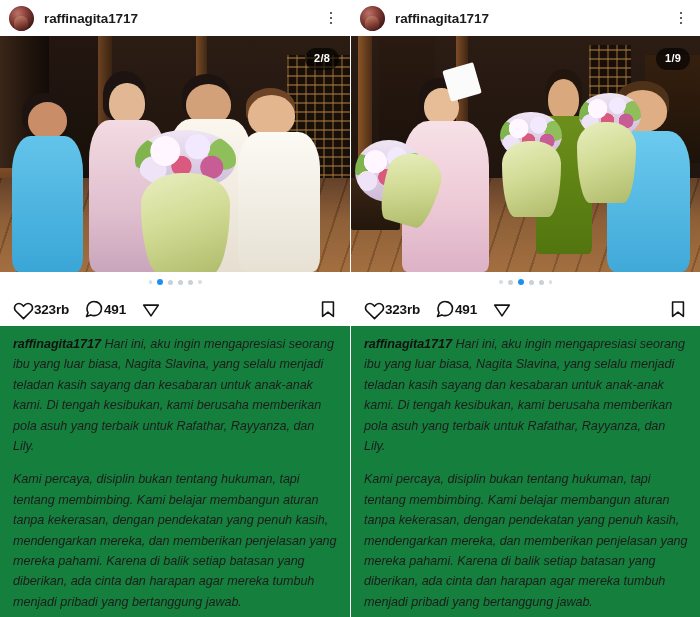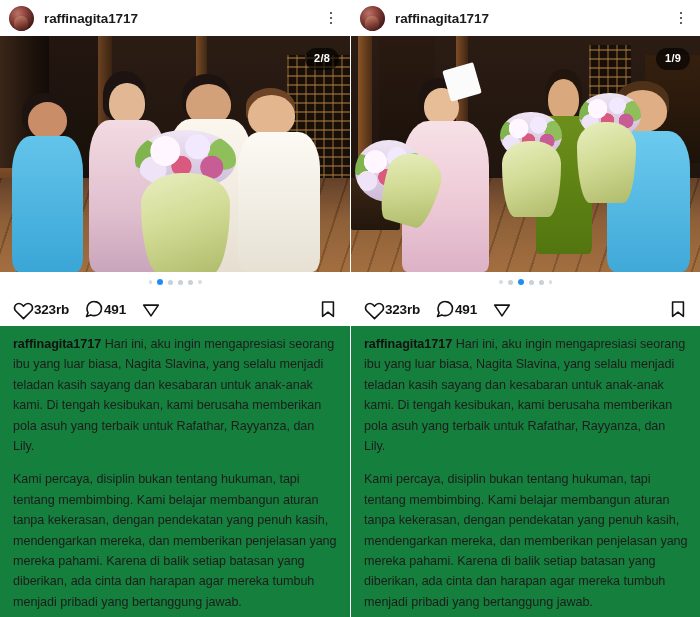--- a/index.html
+++ b/index.html
@@ -199,21 +199,21 @@
     padding: 8px 12px 0 13px;
     font-size: 12.6px;
     line-height: 1.62;
     color: #1c1c1c;
     letter-spacing: -0.05px;
     word-spacing: 0.1px;
   }
   .caption .handle { font-weight: 700; color: #111111; }
   .caption p { margin: 0 0 13px 0; }
   .caption p:last-child { margin-bottom: 0; }
-  .fade-clip { position: relative; overflow: hidden; height: 290px; }
+  .fade-clip { position: relative; overflow: hidden; height: 290px; font-style: italic; }
 </style>
 </head>
 <body>
 
 <div class="screen">
 
   <div class="panel left">
 
     <div class="post-header">
       <div class="avatar"></div>

